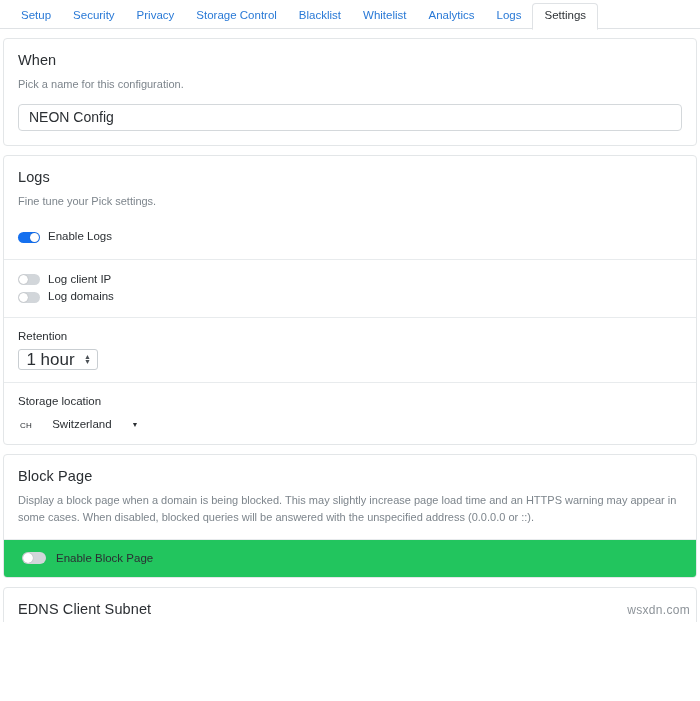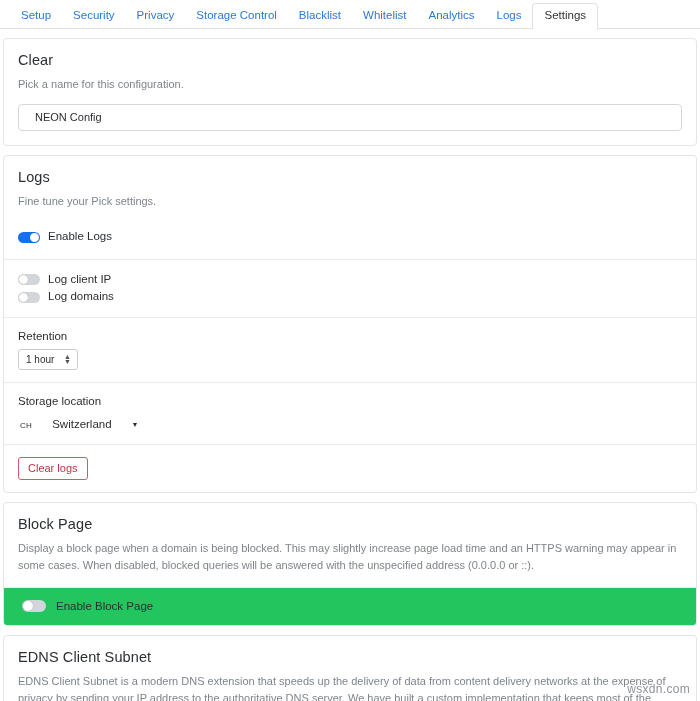--- a/index.html
+++ b/index.html
@@ -5,21 +5,21 @@
   * { box-sizing: border-box; }
   html, body {
     margin: 0; padding: 0;
     width: 700px; height: 701px;
     background: #ffffff;
     font-family: "Liberation Sans", sans-serif;
     -webkit-font-smoothing: antialiased;
   }
   #app {
     position: relative;
-    width: 700px; height: 701px;
+    width: 700px; height: 622px;
     overflow: hidden;
     background: #ffffff;
   }
 
   
   .tabbar {
     position: relative;
     height: 29px;
     display: flex;
     align-items: flex-end;
@@ -80,23 +80,23 @@
     line-height: 1.52;
     margin: 0;
   }
 
   
   .text-input {
     display: block;
     width: 100%;
     height: 27px;
     margin-top: 11px;
-    padding: 0 16px;
-    font-family: "Liberation Sans", sans-serif;
-    font-size: 11px;
+    padding: 0 10px;
+    font-family: "Liberation Sans", sans-serif;
+    font-size: 14px;
     color: #2b2f33;
     background: #ffffff;
     border: 1px solid #d4d8db;
     border-radius: 4px;
     outline: none;
   }
 
   
   .row {
     padding: 12px 14px 12px 14px;
@@ -147,29 +147,30 @@
   }
   .row.footer .switch { width: 24px; height: 12px; margin-right: 10px; }
   .row.footer .switch .knob { width: 10px; height: 10px; }
 
   
   .sel-wrap { display: inline-block; position: relative; }
   .sel {
     -webkit-appearance: none;
     appearance: none;
     font-family: "Liberation Sans", sans-serif;
-    font-size: 10px;
+    font-size: 17px;
     color: #2b2f33;
     background: #ffffff;
     border: 1px solid #c9ced2;
     border-radius: 3px;
     height: 21px;
     padding: 0 22px 0 7px;
     outline: none;
     cursor: pointer;
+    text-align: center;
   }
   .sel-arrows {
     position: absolute;
     right: 7px; top: 50%;
     transform: translateY(-50%);
     pointer-events: none;
     display: flex;
     flex-direction: column;
     line-height: 0;
   }
@@ -237,21 +238,21 @@
     <div class="tab">Whitelist</div>
     <div class="tab">Analytics</div>
     <div class="tab">Logs</div>
     <div class="tab active">Settings</div>
   </div>
 
   <div class="page">
 
     <div class="card">
       <div class="card-body">
-        <h2 class="sec-title">Clear</h2>
+        <h2 class="sec-title">When</h2>
         <p class="sec-desc">Pick a name for this configuration.</p>
         <input class="text-input" type="text" value="NEON Config" style="">
       </div>
     </div>
 
     <div class="card">
 
       <div class="card-body">
         <h2 class="sec-title">Logs</h2>
         <p class="sec-desc">Fine tune your Pick settings.</p>
@@ -293,23 +294,20 @@
 
       <div class="row">
         <div class="row-label">Storage location</div>
         <button class="storage-btn">
           <span class="cc">CH</span>
           <span>Switzerland</span>
           <span class="caret">▼</span>
         </button>
       </div>
 
-      <div class="row">
-        <button class="btn-danger">Clear logs</button>
-      </div>
     </div>
 
     <div class="card">
       <div class="card-body">
         <h2 class="sec-title">Block Page</h2>
         <p class="sec-desc">Display a block page when a domain is being blocked. This may slightly increase page load time and an HTTPS warning may appear in some cases. When disabled, blocked queries will be answered with the unspecified address (0.0.0.0 or ::).</p>
       </div>
       <div class="row footer">
         <div class="toggle-line">
           <span class="switch">

